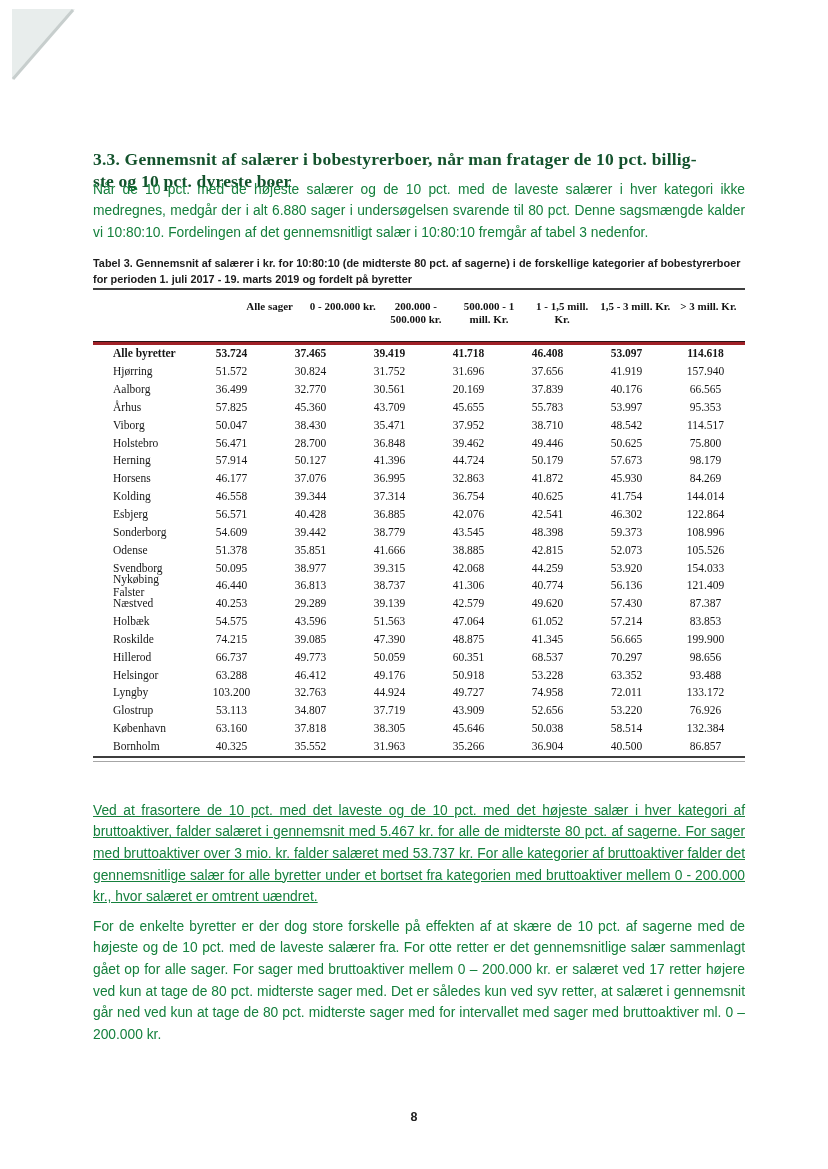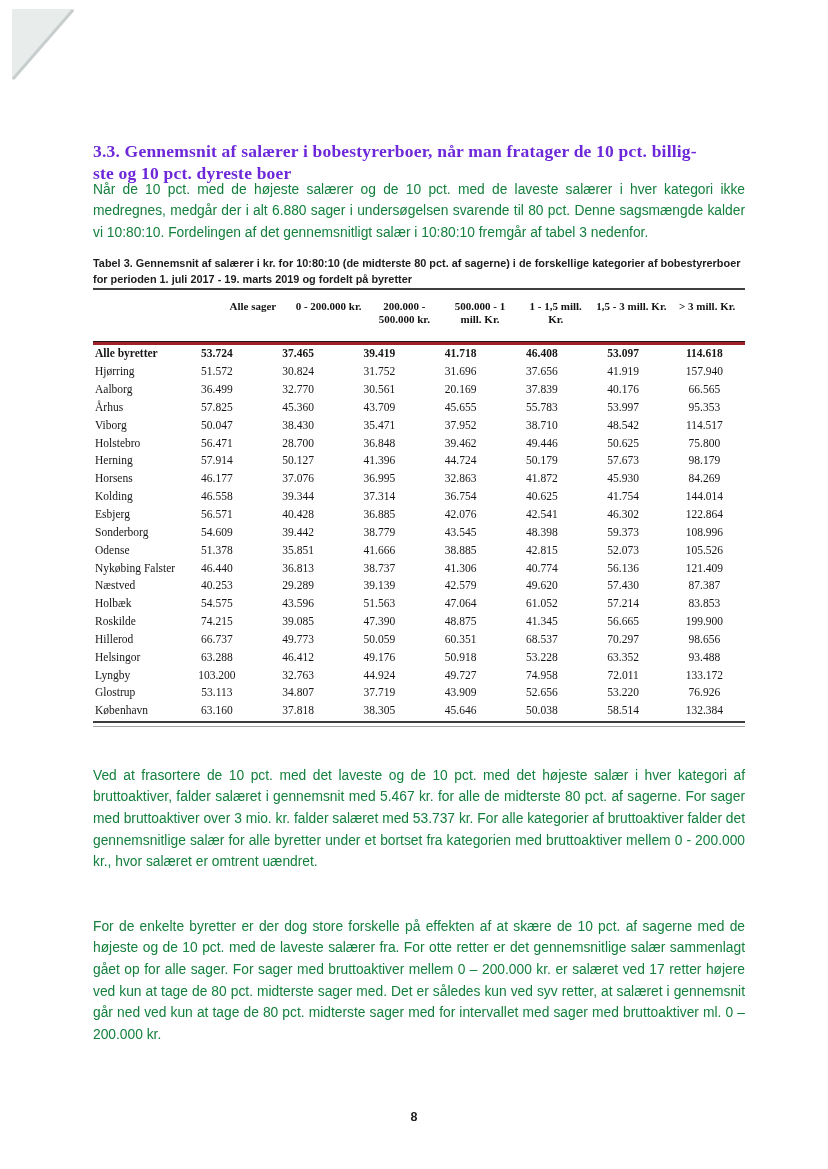--- a/index.html
+++ b/index.html
@@ -6,46 +6,46 @@
   body{
     width:828px;height:1169px;position:relative;background:#ffffff;
     font-family:"Liberation Sans",sans-serif;color:#1e1e1e;overflow:hidden;
   }
   .abs{position:absolute;}
   
   #corner{left:0;top:0;}
   
   .col{left:93px;width:652px;}
   .heading{
-    top:128px;
+    top:136px;
     font-family:"Liberation Serif",serif;font-weight:700;
-    font-size:17.5px;line-height:22.5px;color:#6d28d9;letter-spacing:.2px;
+    font-size:17.5px;line-height:22.5px;color:#14532d;letter-spacing:.2px;
   }
   .heading span{display:block;}
   .bodytext{
     font-size:13.8px;line-height:21.6px;text-align:justify;color:#15803d;
   }
   .intro{top:165px;}
-  .para1{top:751px;}
+  .para1{top:786px;text-decoration:underline;}
   .para2{top:902px;}
   .tcaption{
     top:256px;
     font-size:10.9px;line-height:15.8px;font-weight:700;color:#1c1c1c;
   }
   
   .tablewrap{top:288px;}
   .caption-rule{border-top:2px solid #3f3f3f;height:0;}
   .thead{
     display:flex;align-items:flex-start;min-height:31px;padding:10px 0;
     font-family:"Liberation Serif",serif;font-weight:700;font-size:11px;line-height:12.5px;
     color:#141414;
   }
   .hcell{flex:1;text-align:center;}
   .hcell span{display:block;white-space:nowrap;}
-  .c0{flex:0 0 122px;text-align:left;}
+  .c0{flex:0 0 122px;text-align:left;margin-left:18px;}
   .red-rule{height:3px;background:#a02127;border-top:1px solid #2c1316;}
   .trow{
     display:flex;align-items:center;height:17.85px;
     font-family:"Liberation Serif",serif;font-size:11.5px;line-height:13px;color:#161616;
   }
   .trow .cell{flex:1;text-align:center;}
   .trow .c0{padding-left:2px;text-align:left;}
   .trow.bold{font-weight:700;}
   .bottom-rule{margin-top:1px;height:3px;border-top:2px solid #3d3d3d;border-bottom:1px solid #a6a6a6;}
   .pagenum{
@@ -215,20 +215,30 @@
         <div class="cell c0">Odense</div>
         <div class="cell">51.378</div>
         <div class="cell">35.851</div>
         <div class="cell">41.666</div>
         <div class="cell">38.885</div>
         <div class="cell">42.815</div>
         <div class="cell">52.073</div>
         <div class="cell">105.526</div>
       </div>
       <div class="trow">
+        <div class="cell c0">Svendborg</div>
+        <div class="cell">50.095</div>
+        <div class="cell">38.977</div>
+        <div class="cell">39.315</div>
+        <div class="cell">42.068</div>
+        <div class="cell">44.259</div>
+        <div class="cell">53.920</div>
+        <div class="cell">154.033</div>
+      </div>
+      <div class="trow">
         <div class="cell c0">Nykøbing Falster</div>
         <div class="cell">46.440</div>
         <div class="cell">36.813</div>
         <div class="cell">38.737</div>
         <div class="cell">41.306</div>
         <div class="cell">40.774</div>
         <div class="cell">56.136</div>
         <div class="cell">121.409</div>
       </div>
       <div class="trow">
@@ -304,20 +314,30 @@
       <div class="trow">
         <div class="cell c0">København</div>
         <div class="cell">63.160</div>
         <div class="cell">37.818</div>
         <div class="cell">38.305</div>
         <div class="cell">45.646</div>
         <div class="cell">50.038</div>
         <div class="cell">58.514</div>
         <div class="cell">132.384</div>
       </div>
+      <div class="trow">
+        <div class="cell c0">Bornholm</div>
+        <div class="cell">40.325</div>
+        <div class="cell">35.552</div>
+        <div class="cell">31.963</div>
+        <div class="cell">35.266</div>
+        <div class="cell">36.904</div>
+        <div class="cell">40.500</div>
+        <div class="cell">86.857</div>
+      </div>
     </div>
   <div class="bottom-rule"></div>
 </div>
 
 <p class="abs col bodytext para1">Ved at frasortere de 10 pct. med det laveste og de 10 pct. med det højeste salær i hver kategori af bruttoaktiver, falder salæret i gennemsnit med 5.467 kr. for alle de midterste 80 pct. af sagerne. For sager med bruttoaktiver over 3 mio. kr. falder salæret med 53.737 kr. For alle kategorier af bruttoaktiver falder det gennemsnitlige salær for alle byretter under et bortset fra kategorien med bruttoaktiver mellem 0 - 200.000 kr., hvor salæret er omtrent uændret.</p>
 
 <p class="abs col bodytext para2">For de enkelte byretter er der dog store forskelle på effekten af at skære de 10 pct. af sagerne med de højeste og de 10 pct. med de laveste salærer fra. For otte retter er det gennemsnitlige salær sammenlagt gået op for alle sager. For sager med bruttoaktiver mellem 0 – 200.000 kr. er salæret ved 17 retter højere ved kun at tage de 80 pct. midterste sager med. Det er således kun ved syv retter, at salæret i gennemsnit går ned ved kun at tage de 80 pct. midterste sager med for intervallet med sager med bruttoaktiver ml. 0 – 200.000 kr.</p>
 
 <div class="abs pagenum">8</div>
 

